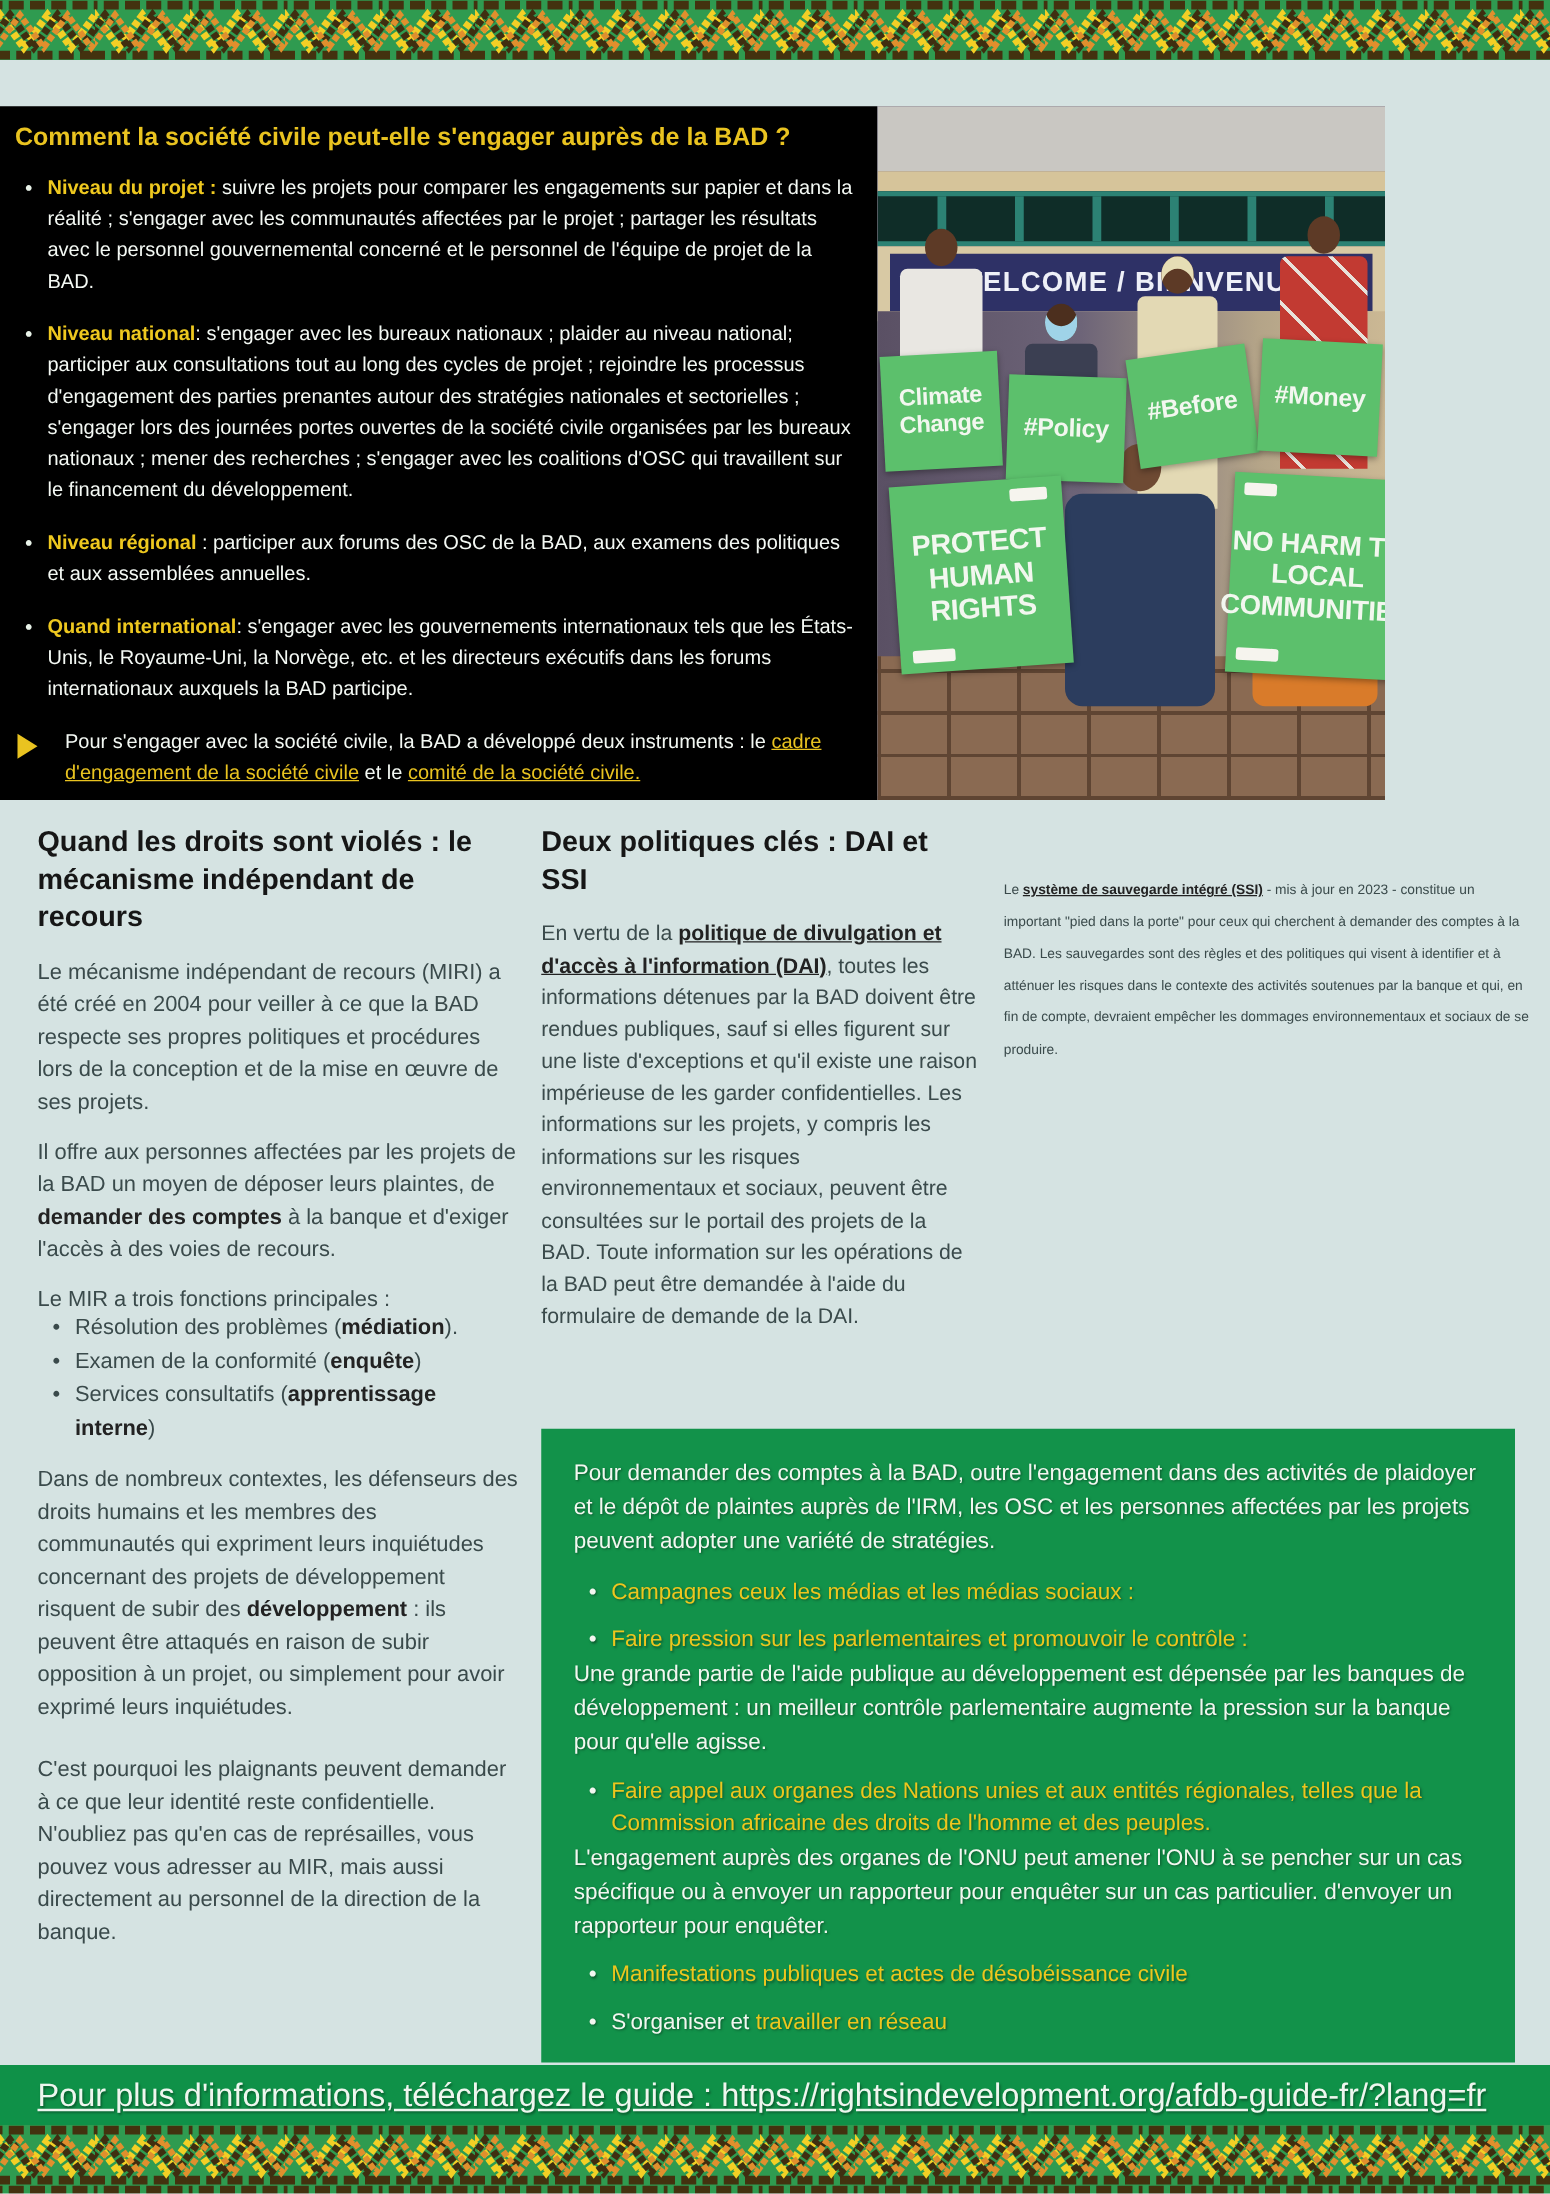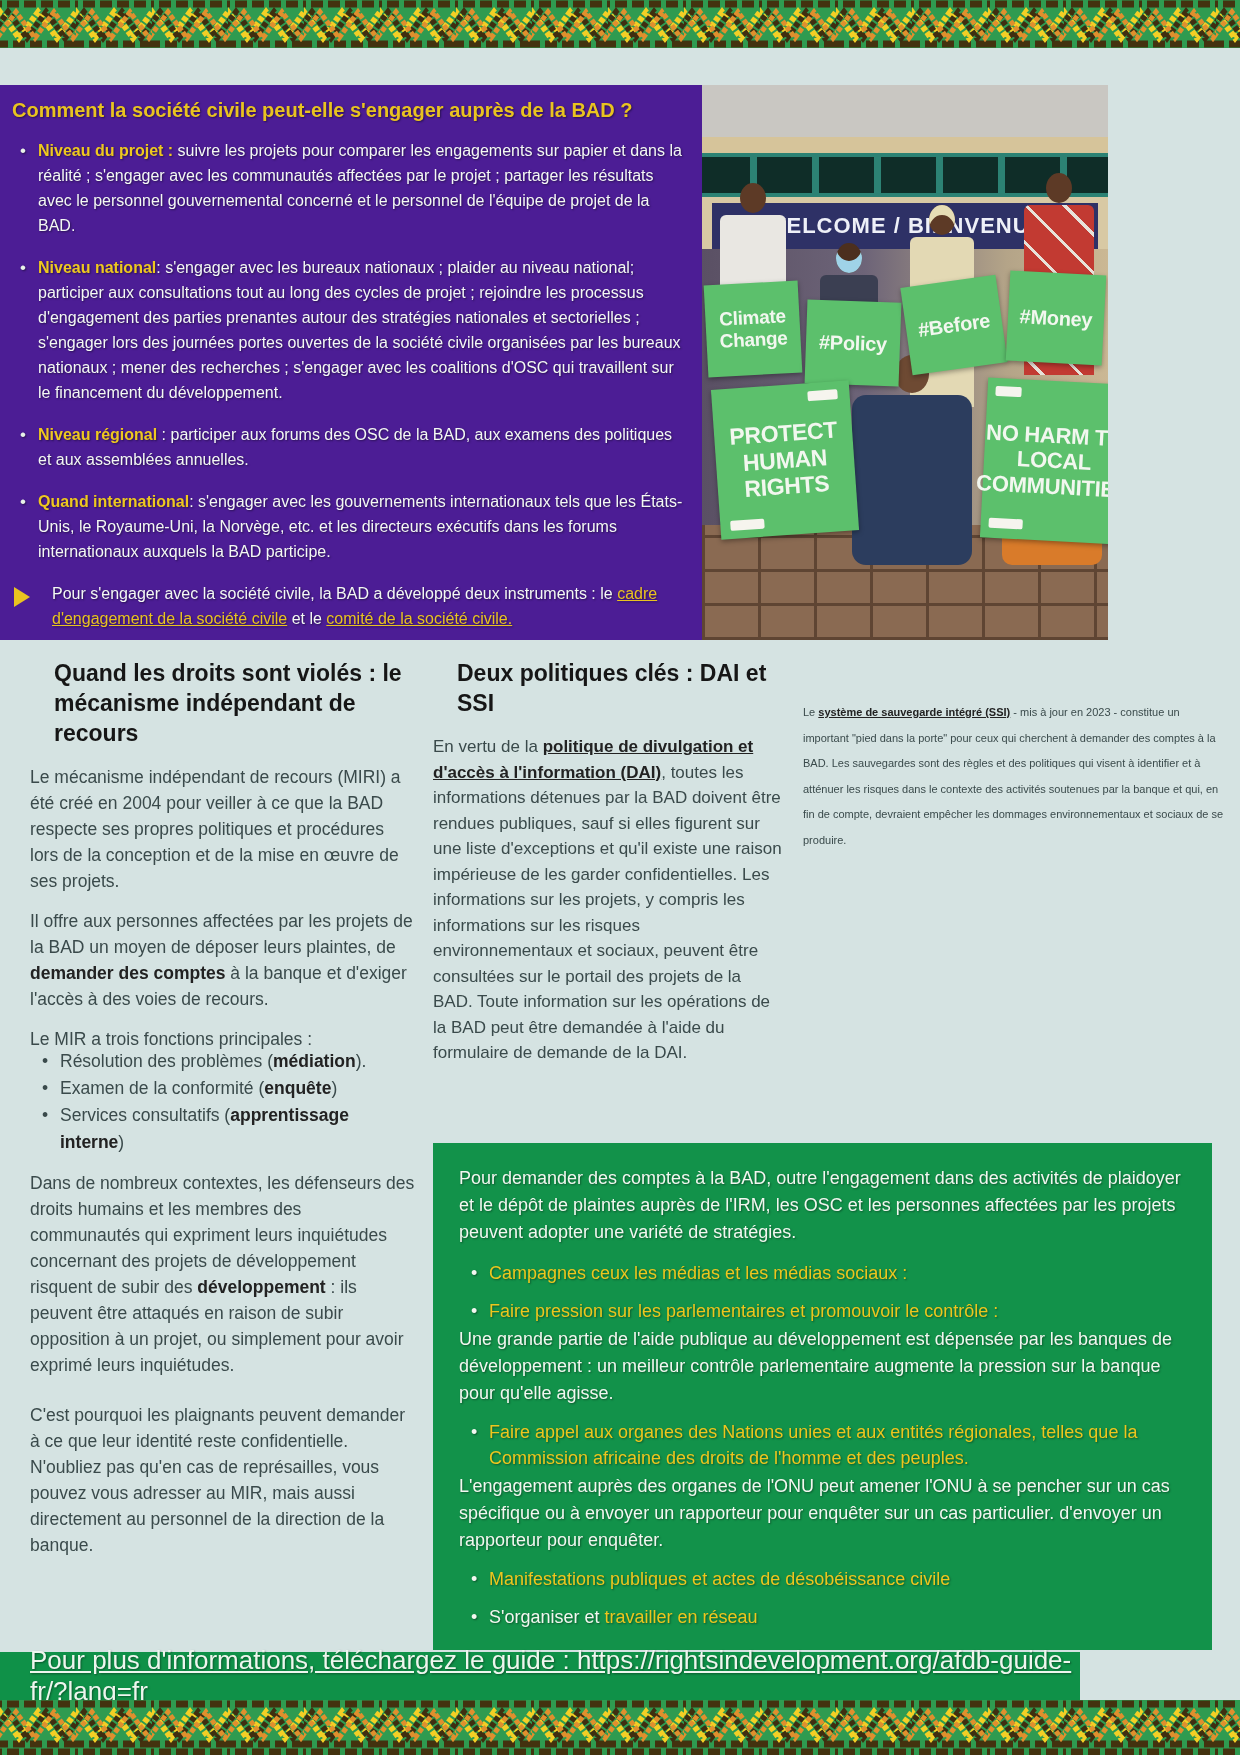--- a/index.html
+++ b/index.html
@@ -8,21 +8,21 @@
   .page { position:relative; width:1240px; height:1755px; background:#d5e3e2; overflow:hidden; }
 
   
   .kente { position:absolute; left:0; width:1240px; }
   .kente svg { display:block; }
   .kente-top { top:0; height:48px; }
   .kente-bottom { top:1700px; height:55px; }
 
   
   .top-panel { position:absolute; left:0; top:85px; width:702px; height:555px;
-    background:#4c1d95; color:#f4f9f4; padding:14px 14px 10px 12px; }
+    background:#000000; color:#f4f9f4; padding:14px 14px 10px 12px; }
   .top-panel .title { color:#e9c320; font-weight:bold; font-size:20px;
     text-shadow:1px 1px 2px rgba(0,0,0,.45); margin-bottom:16px; }
   .tp-list { list-style:none; }
   .tp-list li { position:relative; padding-left:26px; margin-bottom:17px;
     font-size:16px; line-height:25px; text-shadow:1px 1px 2px rgba(0,0,0,.45); }
   .tp-list li::before { content:"•"; position:absolute; left:8px; top:0; color:#e8f2e8; font-size:17px; }
   .lead { color:#eec81f; font-weight:bold; }
   .callout { position:relative; margin-top:6px; padding-left:40px; padding-right:6px;
     font-size:16px; line-height:25px; text-shadow:1px 1px 2px rgba(0,0,0,.45); }
   .callout .tri { position:absolute; left:2px; top:6px; width:0; height:0;
@@ -50,21 +50,21 @@
   .person { position:absolute; }
   .person .head { width:26px; height:30px; background:#5d3a26; border-radius:50%; margin:0 auto 2px; }
   .person .body { border-radius:6px 6px 0 0; }
   .sign { position:absolute; background:#5cc06c; color:#f2f7ef; font-weight:bold;
     display:flex; align-items:center; justify-content:center; text-align:center;
     box-shadow:0 2px 5px rgba(0,0,0,.35); line-height:1.15; letter-spacing:-0.3px; }
   .chip { position:absolute; background:#f6f4ee; border-radius:2px; }
 
   
   .col { position:absolute; color:#3a4a4b; }
-  .col h2 { color:#161616; font-size:23px; line-height:30px; font-weight:bold; margin-bottom:16px;margin-left:24px; }
+  .col h2 { color:#161616; font-size:23px; line-height:30px; font-weight:bold; margin-bottom:16px; }
   .col p { font-size:17.5px; line-height:26px; margin-bottom:14px; }
   .col-left  { left:30px;  top:658px; width:386px; }
   .col-mid   { left:433px; top:658px; width:350px; }
   .col-right { left:803px; top:700px; width:422px; }
   .col b { color:#222; }
   .ulink { font-weight:bold; color:#222; text-decoration:underline; cursor:pointer; }
   .fn-list { list-style:none; margin:-6px 0 14px 0; }
   .fn-list li { position:relative; padding-left:30px; font-size:17.5px; line-height:27px; }
   .fn-list li::before { content:"•"; position:absolute; left:12px; color:#3a4a4b; }
 
@@ -72,21 +72,21 @@
   .strategies { position:absolute; left:433px; top:1143px; width:779px; background:#12924a;
     color:#f2f7f0; padding:22px 26px 20px 26px; text-shadow:1px 1px 2px rgba(0,0,0,.4); }
   .strategies .intro { font-size:18px; line-height:27px; margin-bottom:14px; }
   .st-item { margin-bottom:12px; }
   .st-head { position:relative; padding-left:30px; color:#edc61e; font-size:18px; line-height:26px; }
   .st-head::before { content:"•"; position:absolute; left:12px; color:#f2f7f0; }
   .st-body { font-size:18px; line-height:27px; margin-top:2px; }
   .ylink { color:#edc61e; }
 
   
-  .footer-bar { position:absolute; left:0; top:1652px; width:1080px; height:48px; background:#0f9148;
+  .footer-bar { position:absolute; left:0; top:1652px; width:1240px; height:48px; background:#0f9148;
     display:flex; align-items:center; padding-left:30px; }
   .footer-bar a { color:#eef6ee; font-size:26px; text-decoration:underline; cursor:pointer;
     text-shadow:1px 1px 2px rgba(0,0,0,.4); }
 </style>
 </head>
 <body>
 
 <div class="page">
 
   <div class="kente kente-top">

